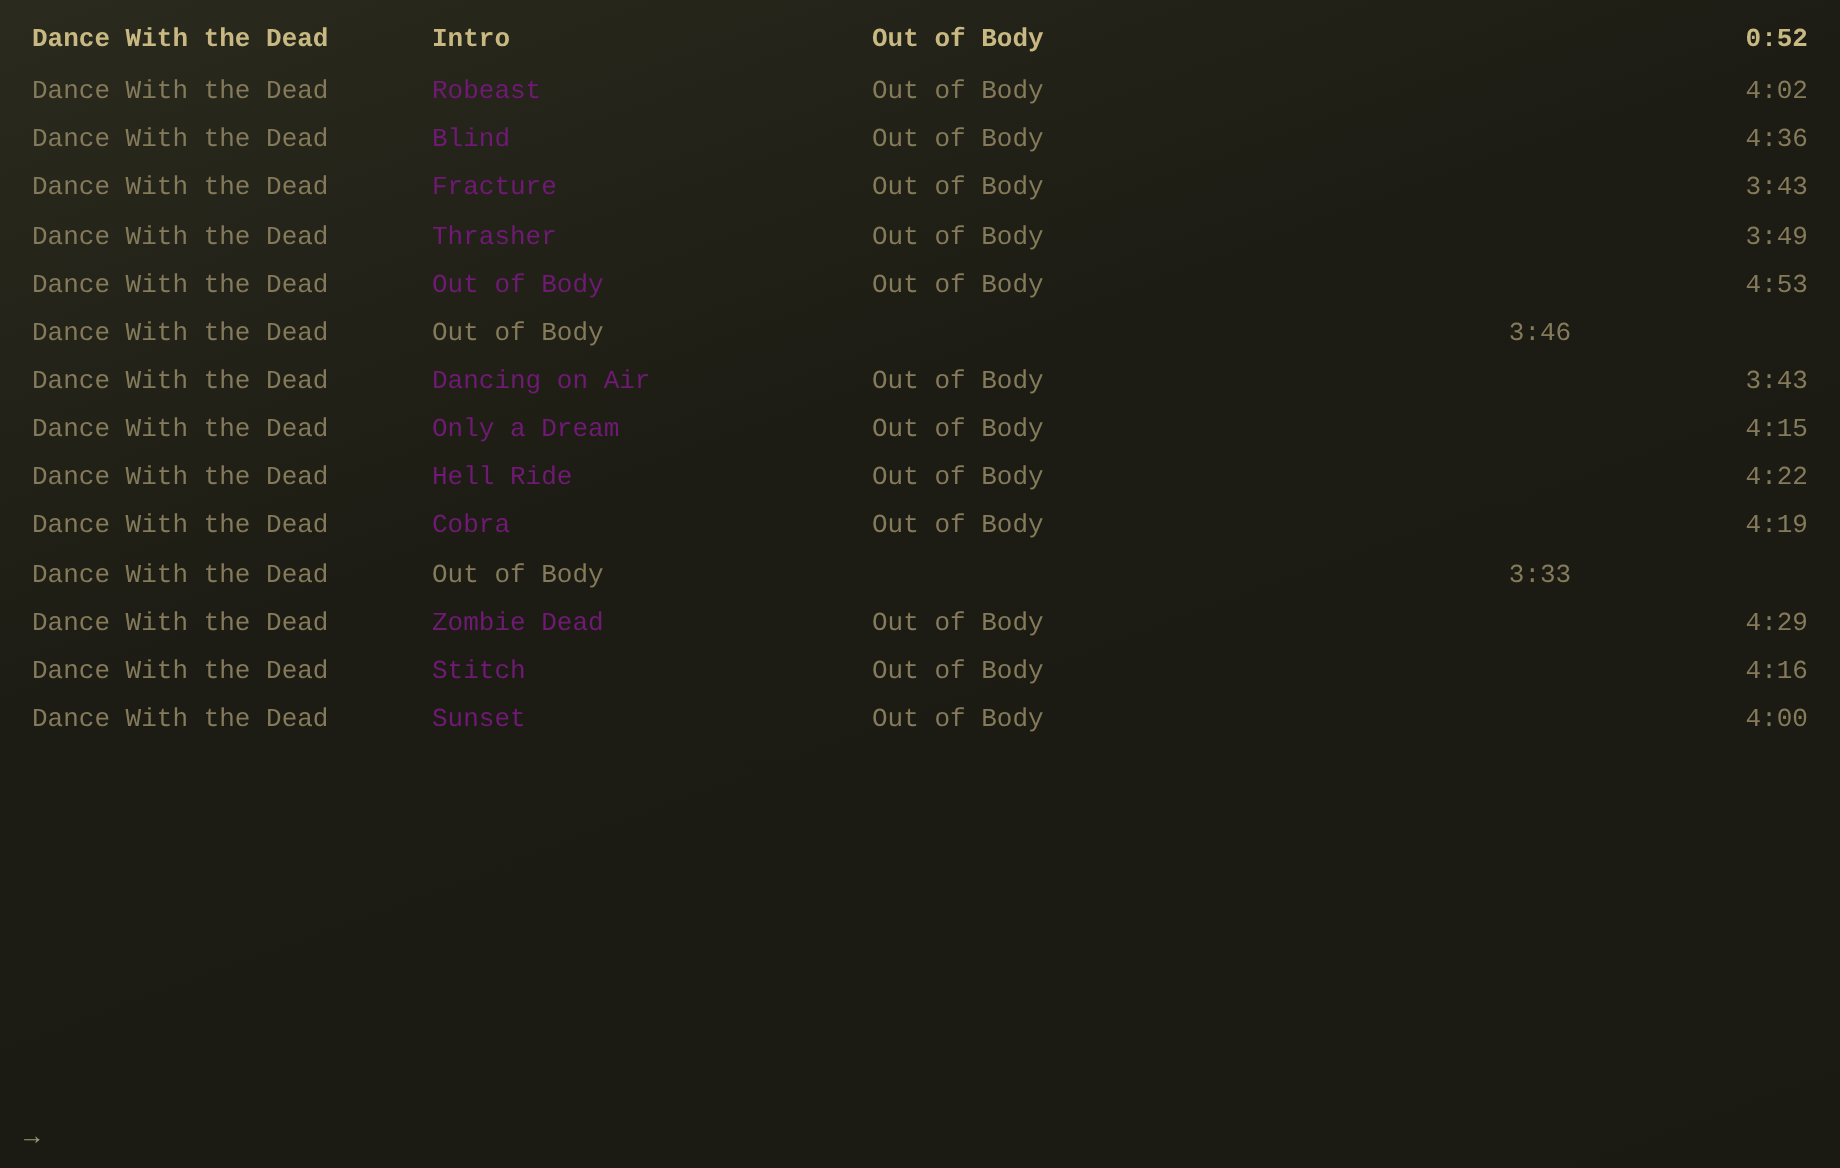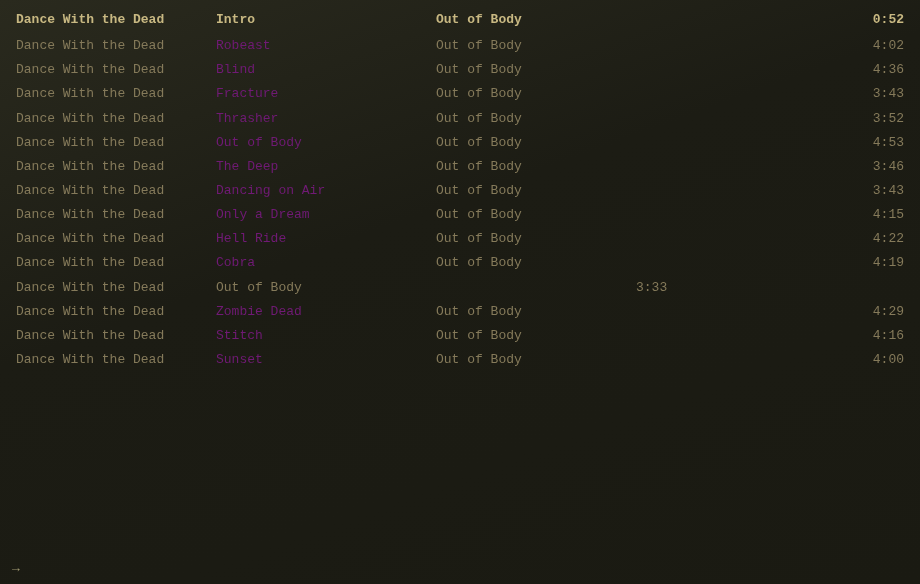--- a/index.html
+++ b/index.html
@@ -43,21 +43,21 @@
     .track-row .title {
       color: #701a75;
     }
 
     .track-row .album {
       color: #857a5a;
     }
 
     .track-row .duration {
       color: #857a5a;
-      text-align: left;
+      text-align: center;
     }
 
     .track-row.header .artist,
     .track-row.header .title,
     .track-row.header .album,
     .track-row.header .duration {
       color: #c8b882;
     }
 
     .bottom-arrow {
@@ -101,32 +101,31 @@
       <span class="title">Fracture</span>
       <span class="album">Out of Body</span>
       <span></span>
       <span class="duration">3:43</span>
     </div>
       <div class="track-row">
       <span class="artist">Dance With the Dead</span>
       <span class="title">Thrasher</span>
       <span class="album">Out of Body</span>
       <span></span>
-      <span class="duration">3:52</span>
+      <span class="duration">3:49</span>
     </div>
       <div class="track-row">
       <span class="artist">Dance With the Dead</span>
       <span class="title">Out of Body</span>
       <span class="album">Out of Body</span>
       <span></span>
       <span class="duration">4:53</span>
     </div>
       <div class="track-row">
       <span class="artist">Dance With the Dead</span>
-      <span class="title">The Deep</span>
       <span class="album">Out of Body</span>
       <span></span>
       <span class="duration">3:46</span>
     </div>
       <div class="track-row">
       <span class="artist">Dance With the Dead</span>
       <span class="title">Dancing on Air</span>
       <span class="album">Out of Body</span>
       <span></span>
       <span class="duration">3:43</span>

